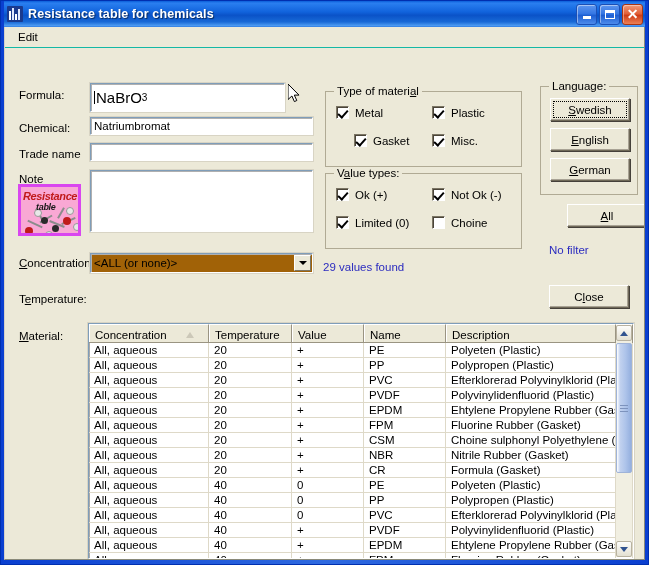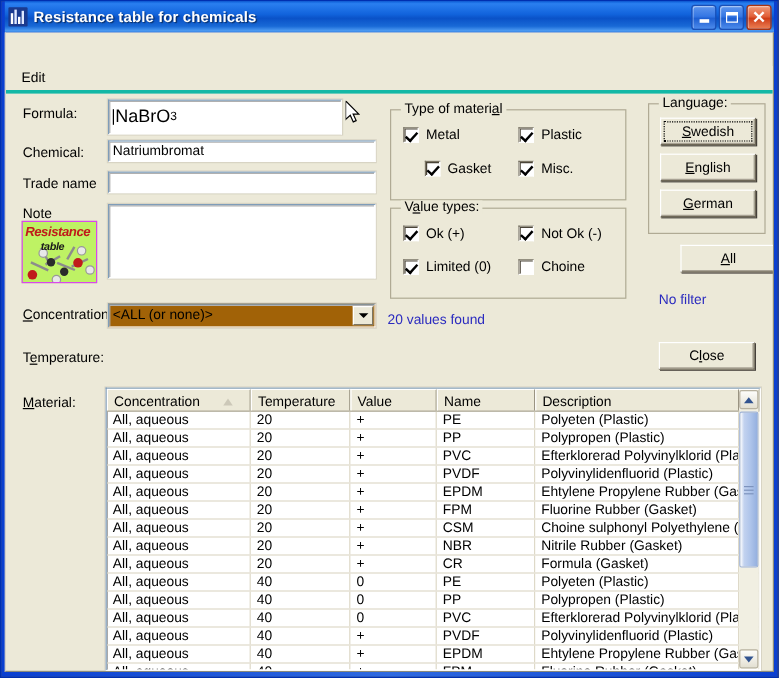--- a/index.html
+++ b/index.html
@@ -106,22 +106,21 @@
     border-bottom: 1px solid #8a8a7a;
     box-sizing: border-box;
     overflow: hidden;
   }
   .menubar {
     height: 20px;
     background: #ece9d8;
     display: flex;
     align-items: center;
     padding-left: 7px;
-    border-bottom: 3px solid #14b8a6;
-    margin-top: 28px;
+    border-bottom: 1px solid #14b8a6;
   }
   .menu-item {
     font-size: 11.5px;
     color: #000;
     padding: 2px 6px;
   }
 
   
   .lbl {
     font-size: 11.5px;
@@ -246,22 +245,22 @@
     content: "";
     position: absolute;
     left: 2px; right: 2px; top: 2px; bottom: 2px;
     border: 1px dotted #000;
   }
   .btn u { text-decoration: underline; }
 
   
   .logo {
     position: absolute;
-    border: 1px solid #d946ef;
-    background: #bef264;
+    border: 3px solid #d946ef;
+    background: #f9a8d4;
     box-sizing: border-box;
     overflow: hidden;
   }
   .logo .ltxt1 {
     position: absolute;
     left: 2px; top: 3px;
     font-size: 9px;
     font-weight: bold;
     font-style: italic;
     color: #1a1a1a;
@@ -548,21 +547,21 @@
       <div class="btn" style="left:544px;top:177px;width:80px;height:23px;margin-left:18px;">
         <span><u>A</u>ll</span>
       </div>
 
       <div class="status-link" style="left:544px;top:217px;">No filter</div>
 
       <div class="btn" style="left:544px;top:258px;width:80px;height:23px;">
         <span>C<u>l</u>ose</span>
       </div>
 
-      <div class="status-link" style="left:318px;top:234px;">20 values found</div>
+      <div class="status-link" style="left:318px;top:234px;">29 values found</div>
 
       <div class="grid-wrap" style="left:83px;top:296px;width:546px;height:236px;">
         <div class="grid-head">
           <div class="gh" style="width:120px;">
             <span>Concentration</span>
             <span class="sortarr"></span>
           </div>
           <div class="gh" style="width:83px;">
               <span>Temperature</span>
             </div>

